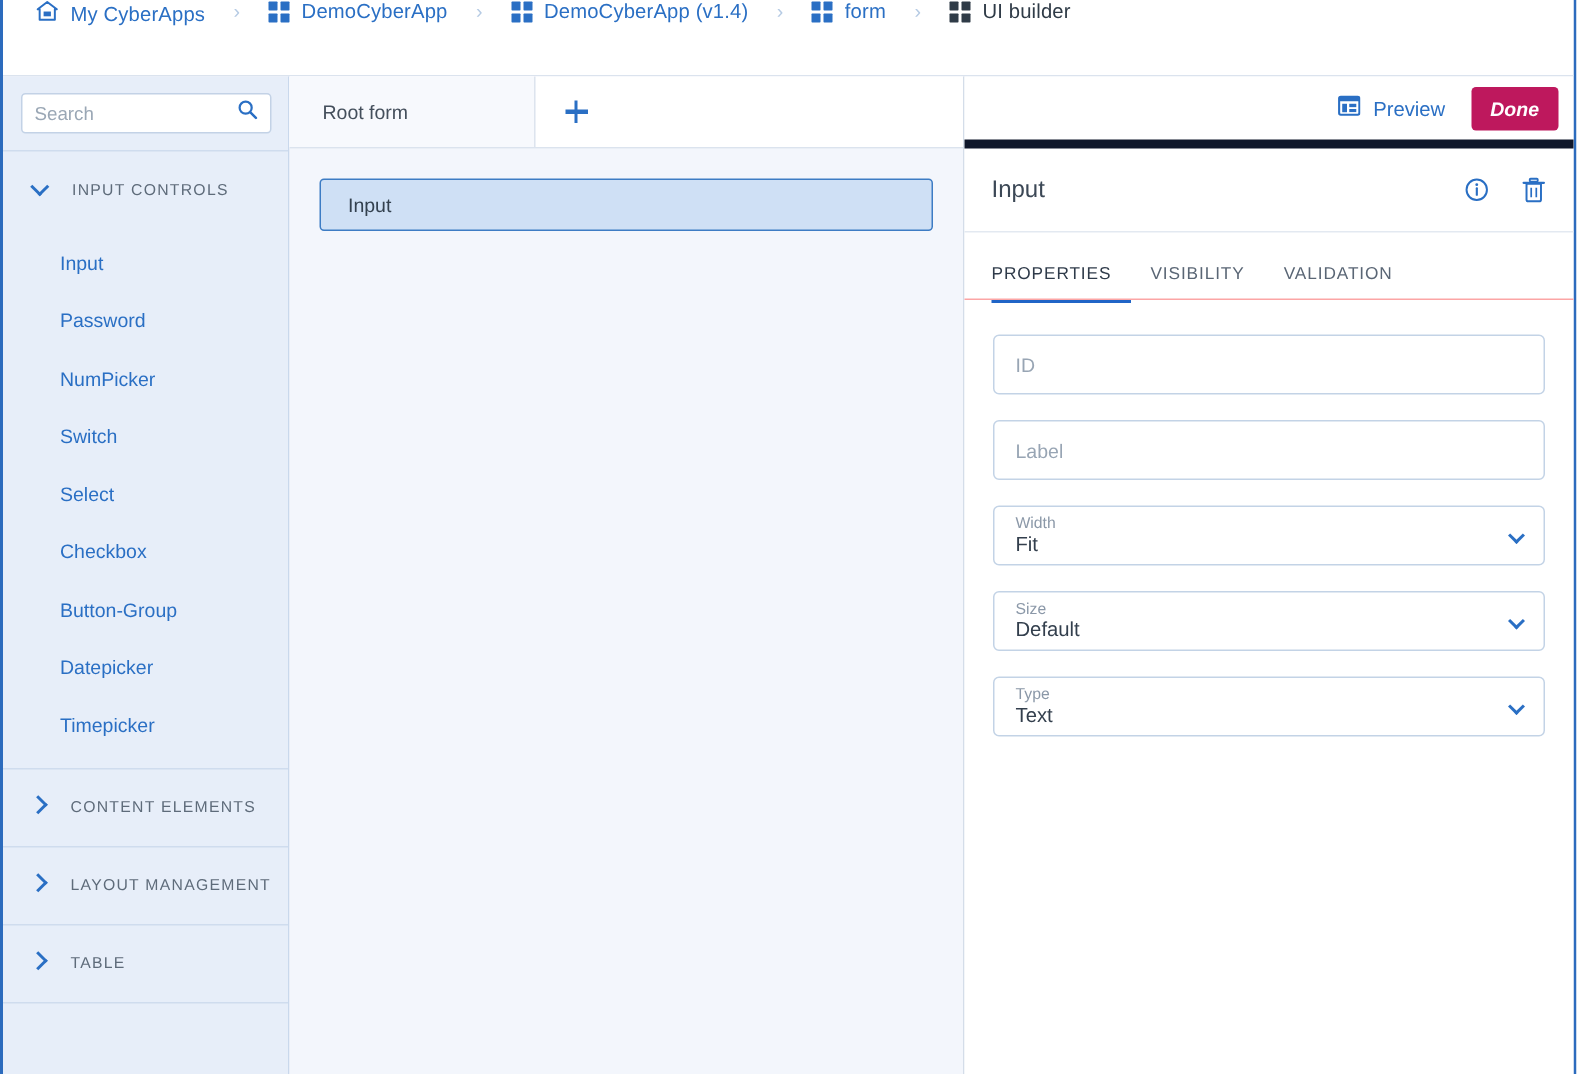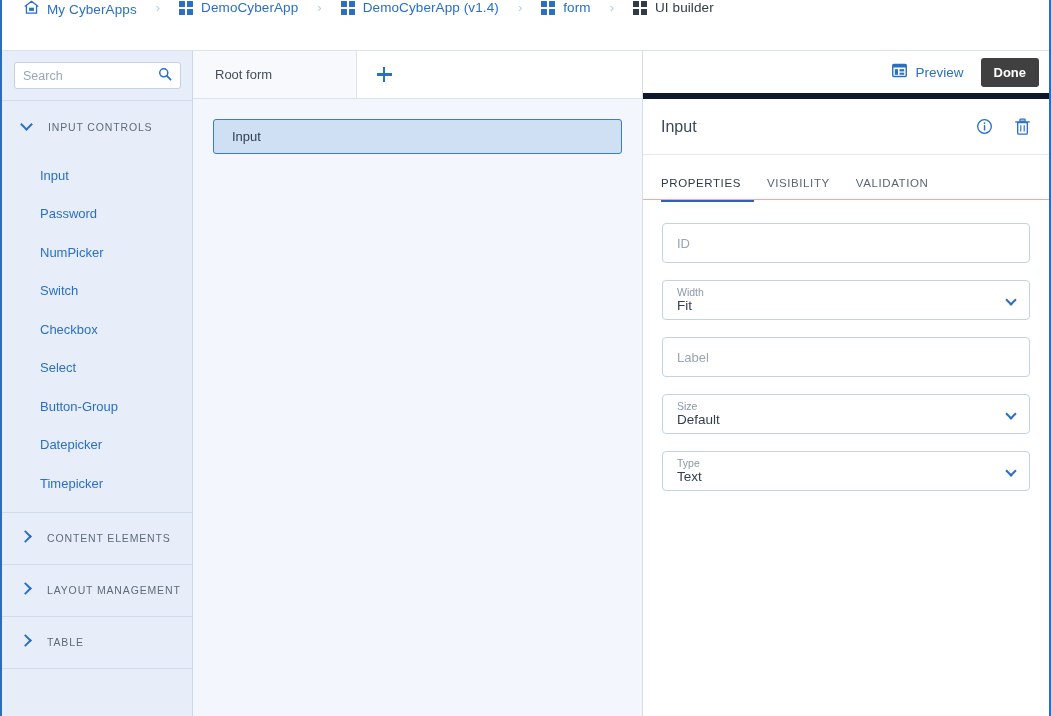--- a/index.html
+++ b/index.html
@@ -246,29 +246,30 @@
   }
   .preview-btn {
     display: flex;
     align-items: center;
     gap: 8px;
     color: #2a6fc4;
     font-size: 13.5px;
     cursor: pointer;
   }
   .done-btn {
-    background: #404040;
+    background: #be185d;
     color: #ffffff;
     font-size: 13px;
     font-weight: bold;
     border: 0;
     border-radius: 3px;
     padding: 7px 13px;
     cursor: pointer;
     font-family: "Liberation Sans", sans-serif;
+    font-style: italic;
   }
 
   .rp-head {
     height: 56px;
     min-height: 56px;
     border-bottom: 1px solid #e3e9f1;
     display: flex;
     align-items: center;
     padding: 0 18px 0 18px;
   }
@@ -434,24 +435,24 @@
               <div class="side-item">
                 <span>Password</span>
               </div>
               <div class="side-item">
                 <span>NumPicker</span>
               </div>
               <div class="side-item">
                 <span>Switch</span>
               </div>
               <div class="side-item">
+                <span>Select</span>
+              </div>
+              <div class="side-item">
                 <span>Checkbox</span>
-              </div>
-              <div class="side-item">
-                <span>Select</span>
               </div>
               <div class="side-item">
                 <span>Button-Group</span>
               </div>
               <div class="side-item">
                 <span>Datepicker</span>
               </div>
               <div class="side-item">
                 <span>Timepicker</span>
               </div>
@@ -537,28 +538,28 @@
       <div class="rp-tabs" id="rp-tabs">
           <div class="rp-tab active">PROPERTIES</div>
           <div class="rp-tab">VISIBILITY</div>
           <div class="rp-tab">VALIDATION</div>
         </div>
 
       <div class="rp-form" id="rp-form">
           <div class="field">
             <span class="field-placeholder">ID</span>
           </div>
+          <div class="field">
+            <span class="field-placeholder">Label</span>
+          </div>
           <div class="field sel">
             <span class="flabel">Width</span>
             <span class="fvalue">Fit</span>
             <span class="dd-chev"></span>
           </div>
-          <div class="field">
-            <span class="field-placeholder">Label</span>
-          </div>
           <div class="field sel">
             <span class="flabel">Size</span>
             <span class="fvalue">Default</span>
             <span class="dd-chev"></span>
           </div>
           <div class="field sel">
             <span class="flabel">Type</span>
             <span class="fvalue">Text</span>
             <span class="dd-chev"></span>
           </div>

